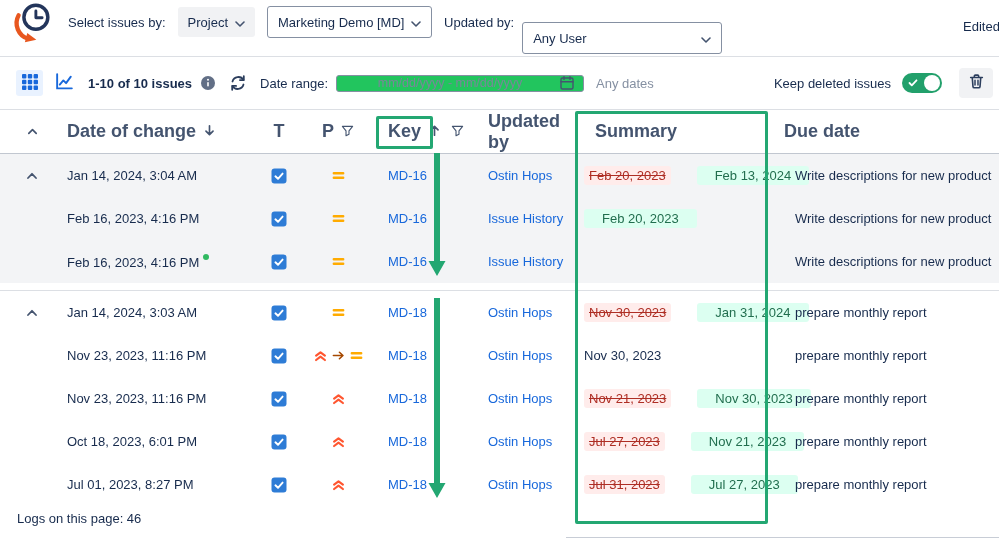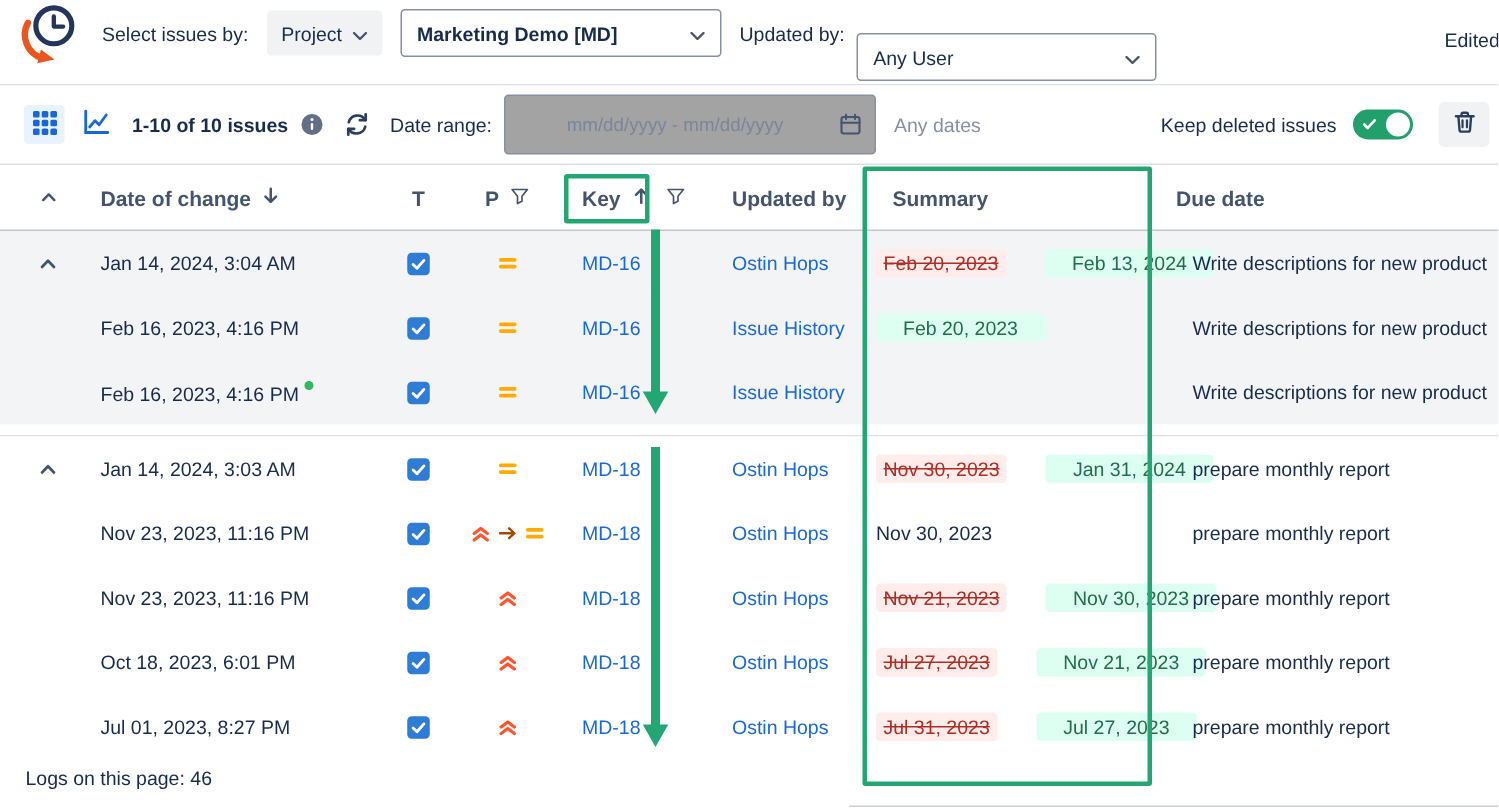--- a/index.html
+++ b/index.html
@@ -11,48 +11,48 @@
   
   .topbar { position:absolute; top:0; left:0; width:100%; height:57px;
     display:flex; align-items:center; gap:12px; padding:0 14px 12px 10px;
     border-bottom:1px solid #DCDFE4; background:#fff; }
   .logo { width:46px; height:46px; flex:none; display:flex; align-items:center; justify-content:center; }
   .lbl { white-space:nowrap; }
   .btn-dd { height:30px; background:#F1F2F4; border:none; border-radius:3px; padding:0 10px;
     display:flex; align-items:center; gap:7px; font:inherit; color:#172B4D; cursor:pointer; white-space:nowrap;text-align:right; }
   .select { height:32px; background:#fff; border:1px solid #8590A2; border-radius:3px; padding:0 10px;
     display:flex; align-items:center; justify-content:space-between; font:inherit; color:#172B4D; cursor:pointer; white-space:nowrap; }
-  .select.w1 { width:214px;font-weight:bold; }
+  .select.w1 { width:165px; }
   .select.w2 { width:200px; margin-left:-4px;margin-top:32px; }
   .edited { position:absolute; left:963px; top:19px; white-space:nowrap; }
   
   .toolbar { position:absolute; top:57px; left:0; width:100%; height:53px;
     display:flex; align-items:center; gap:8px; padding:0 6px 0 16px;
     border-bottom:1px solid #DCDFE4; background:#fff; }
   .viewbtn { width:27px; height:26px; border:none; background:transparent; border-radius:3px;
     display:flex; align-items:center; justify-content:center; cursor:pointer; }
   .viewbtn.active { background:#E9F2FF; }
   .count { font-weight:bold; margin-left:2px; white-space:nowrap; }
   .icon-btn { border:none; background:transparent; display:flex; align-items:center; justify-content:center; cursor:pointer; }
-  .date-wrap { width:248px; height:40px; border:1px solid #8590A2; border-radius:3px;
-    display:flex; align-items:center; padding:0 8px 0 4px; background:#a3a3a3; }
+  .date-wrap { width:248px; height:17px; border:1px solid #8590A2; border-radius:3px;
+    display:flex; align-items:center; padding:0 8px 0 4px; background:#22c55e; }
   .date-wrap input { flex:1; min-width:0; border:none; outline:none; font:inherit; font-size:12.5px;
     color:#44546F; text-align:center; background:transparent; }
   .date-wrap input::placeholder { color:#7A869A; }
   .any-dates { color:#8590A2; margin-left:4px; }
   .right-grp { margin-left:auto; display:flex; align-items:center; gap:11px; }
   .toggle { position:relative; width:40px; height:20px; border-radius:10px; background:var(--toggle); cursor:pointer; border:none; flex:none; }
   .toggle .knob { position:absolute; right:2px; top:2px; width:16px; height:16px; border-radius:50%; background:#fff; }
   .toggle .tick { position:absolute; left:6px; top:5px; display:flex; }
   .trash-btn { width:34px; height:30px; background:#F1F2F4; border:none; border-radius:4px;
     display:flex; align-items:center; justify-content:center; cursor:pointer; margin-left:6px; }
   
   .thead, .trow { display:grid; grid-template-columns:45px 205px 58px 60px 90px 112px 200px 1fr; align-items:center; }
   .thead { position:absolute; top:110px; left:0; width:100%; height:44px;
-    border-bottom:1px solid #C1C7D0; color:#44546F; font-size:14px; font-weight:bold; background:#fff; }
+    border-bottom:1px solid #C1C7D0; color:#44546F; font-size:18px; font-weight:bold; background:#fff; }
   .hcell { display:flex; align-items:center; gap:7px; }
   .h-collapse { justify-content:flex-end; padding-right:6px; }
   .h-date { padding-left:22px; }
   .h-type, .h-prio { justify-content:center; }
   .h-key { padding-left:20px; }
   .h-user { padding-left:30px; }
   .h-due { padding-left:14px; }
   .h-summary { padding-left:25px; }
   .tbody { position:absolute; top:154px; left:0; width:100%; }
   .trow { height:43px; background:#fff; }

